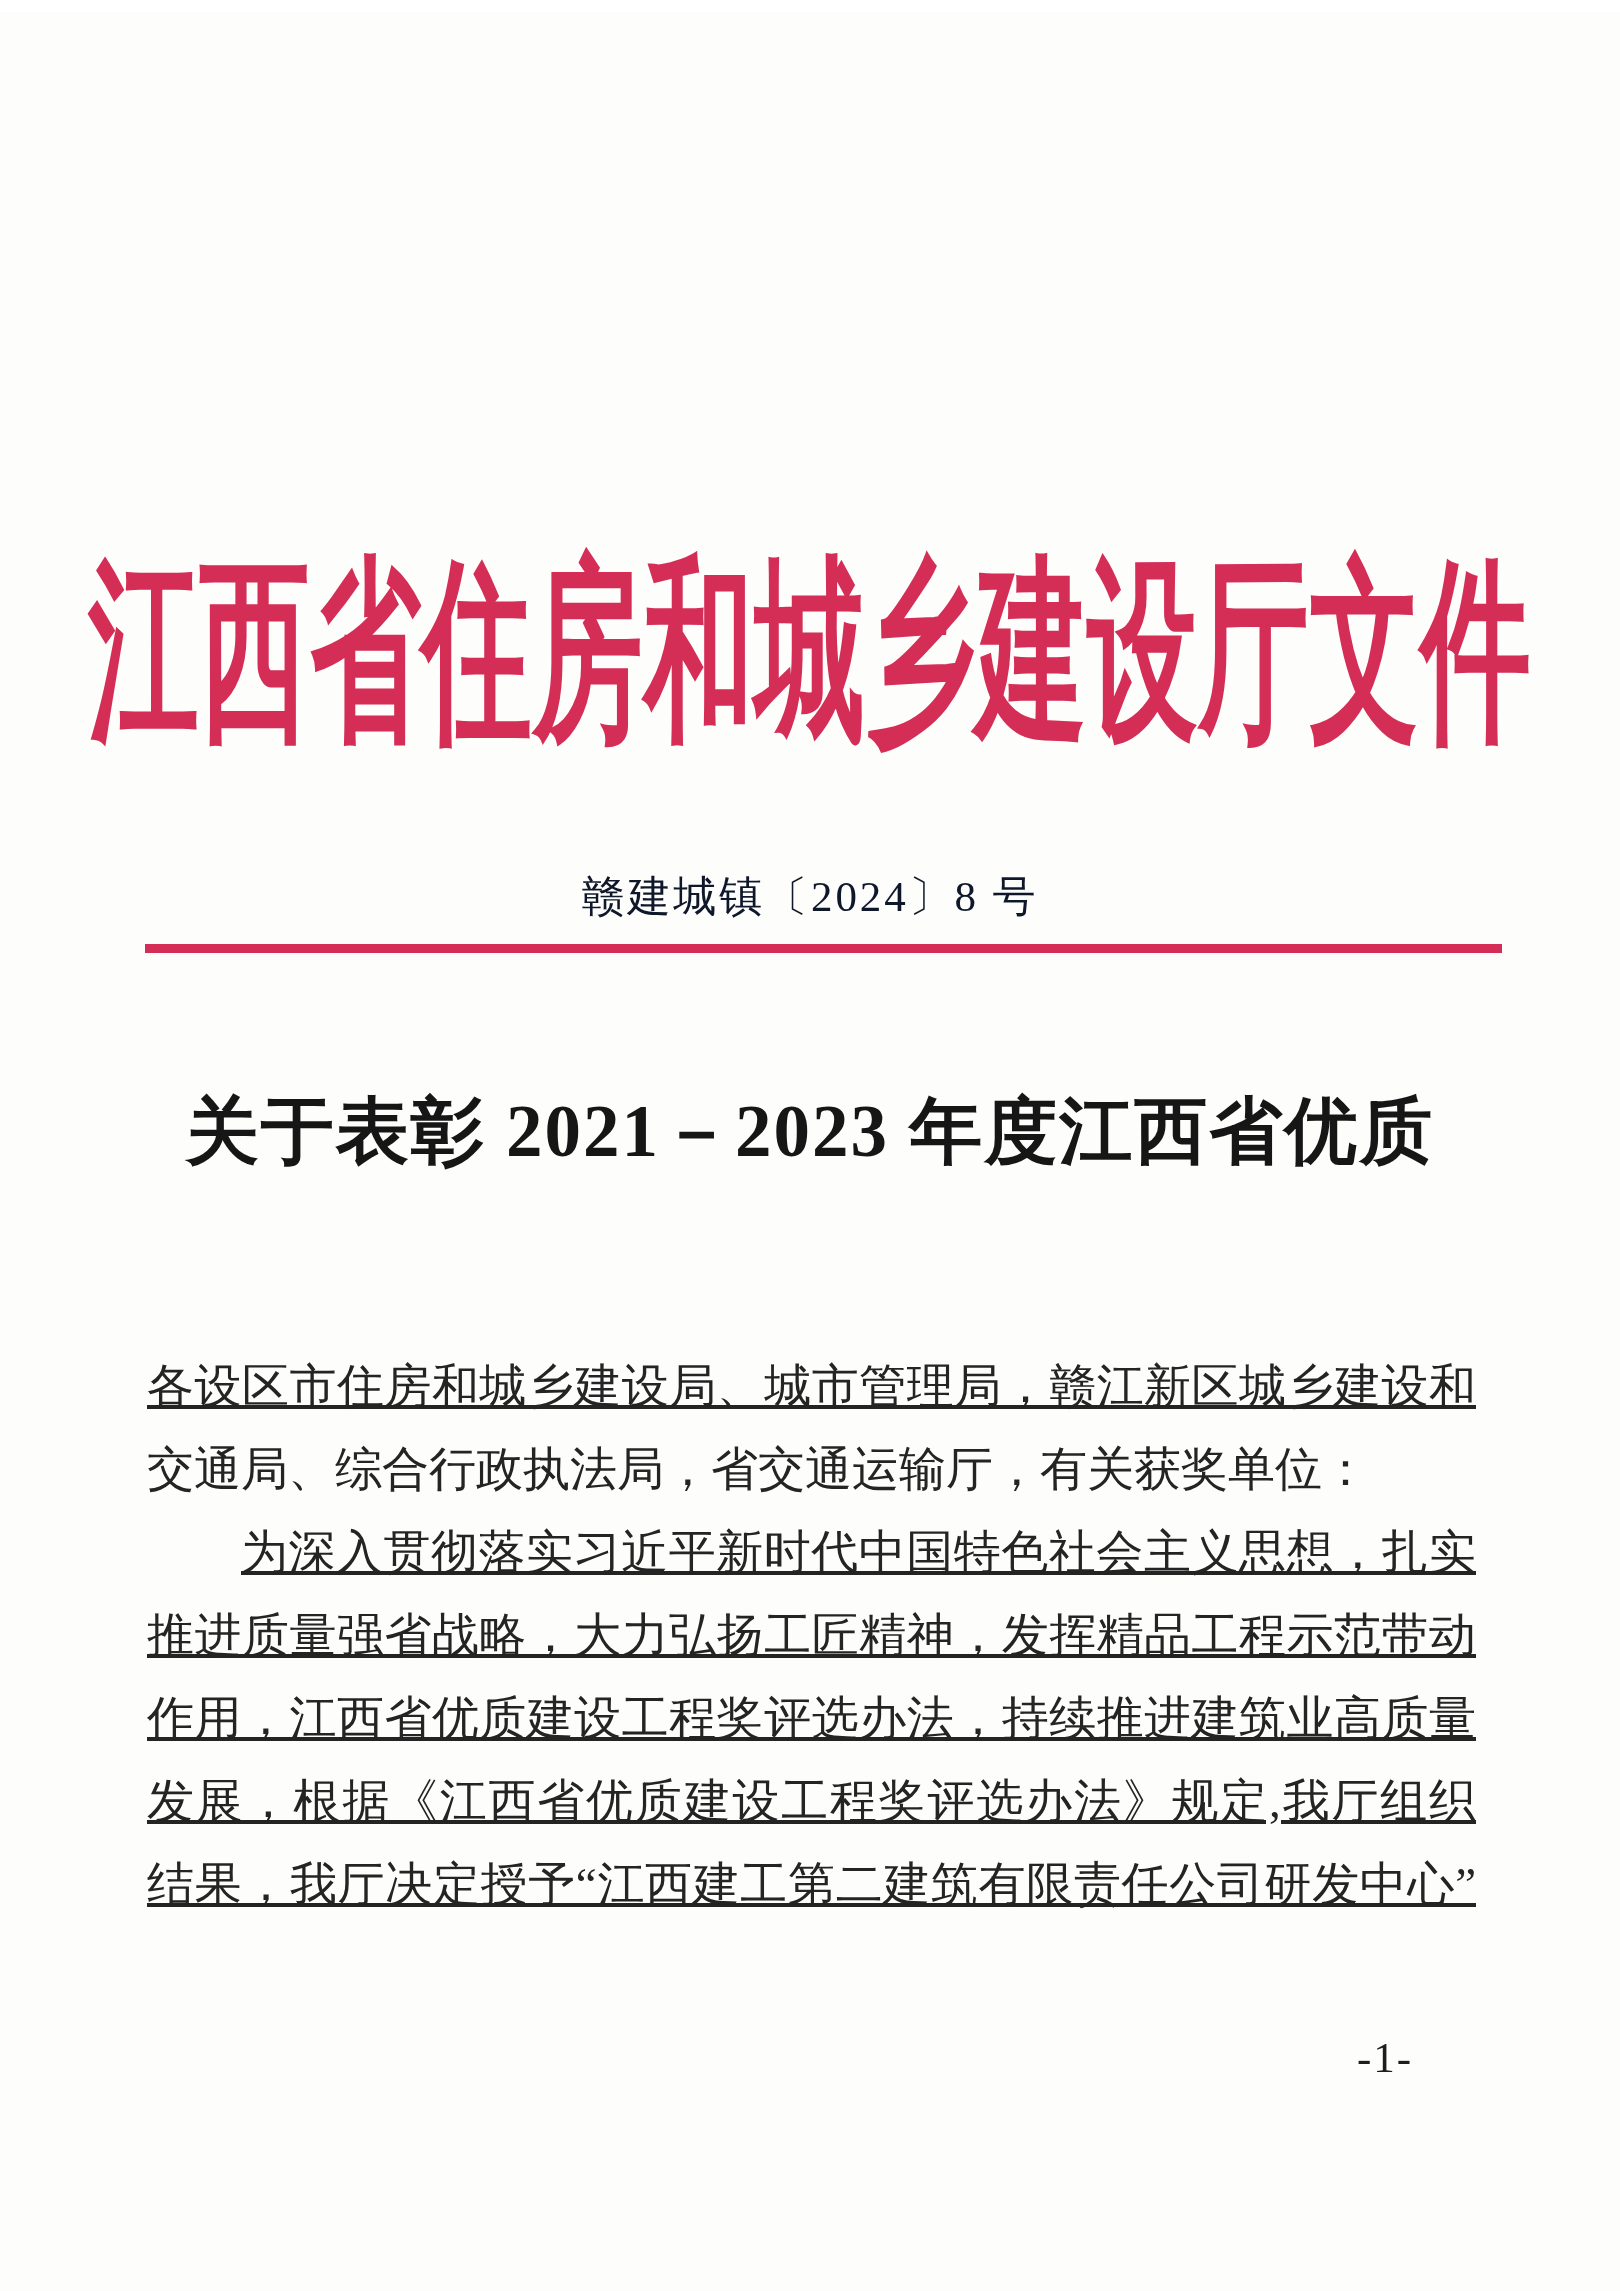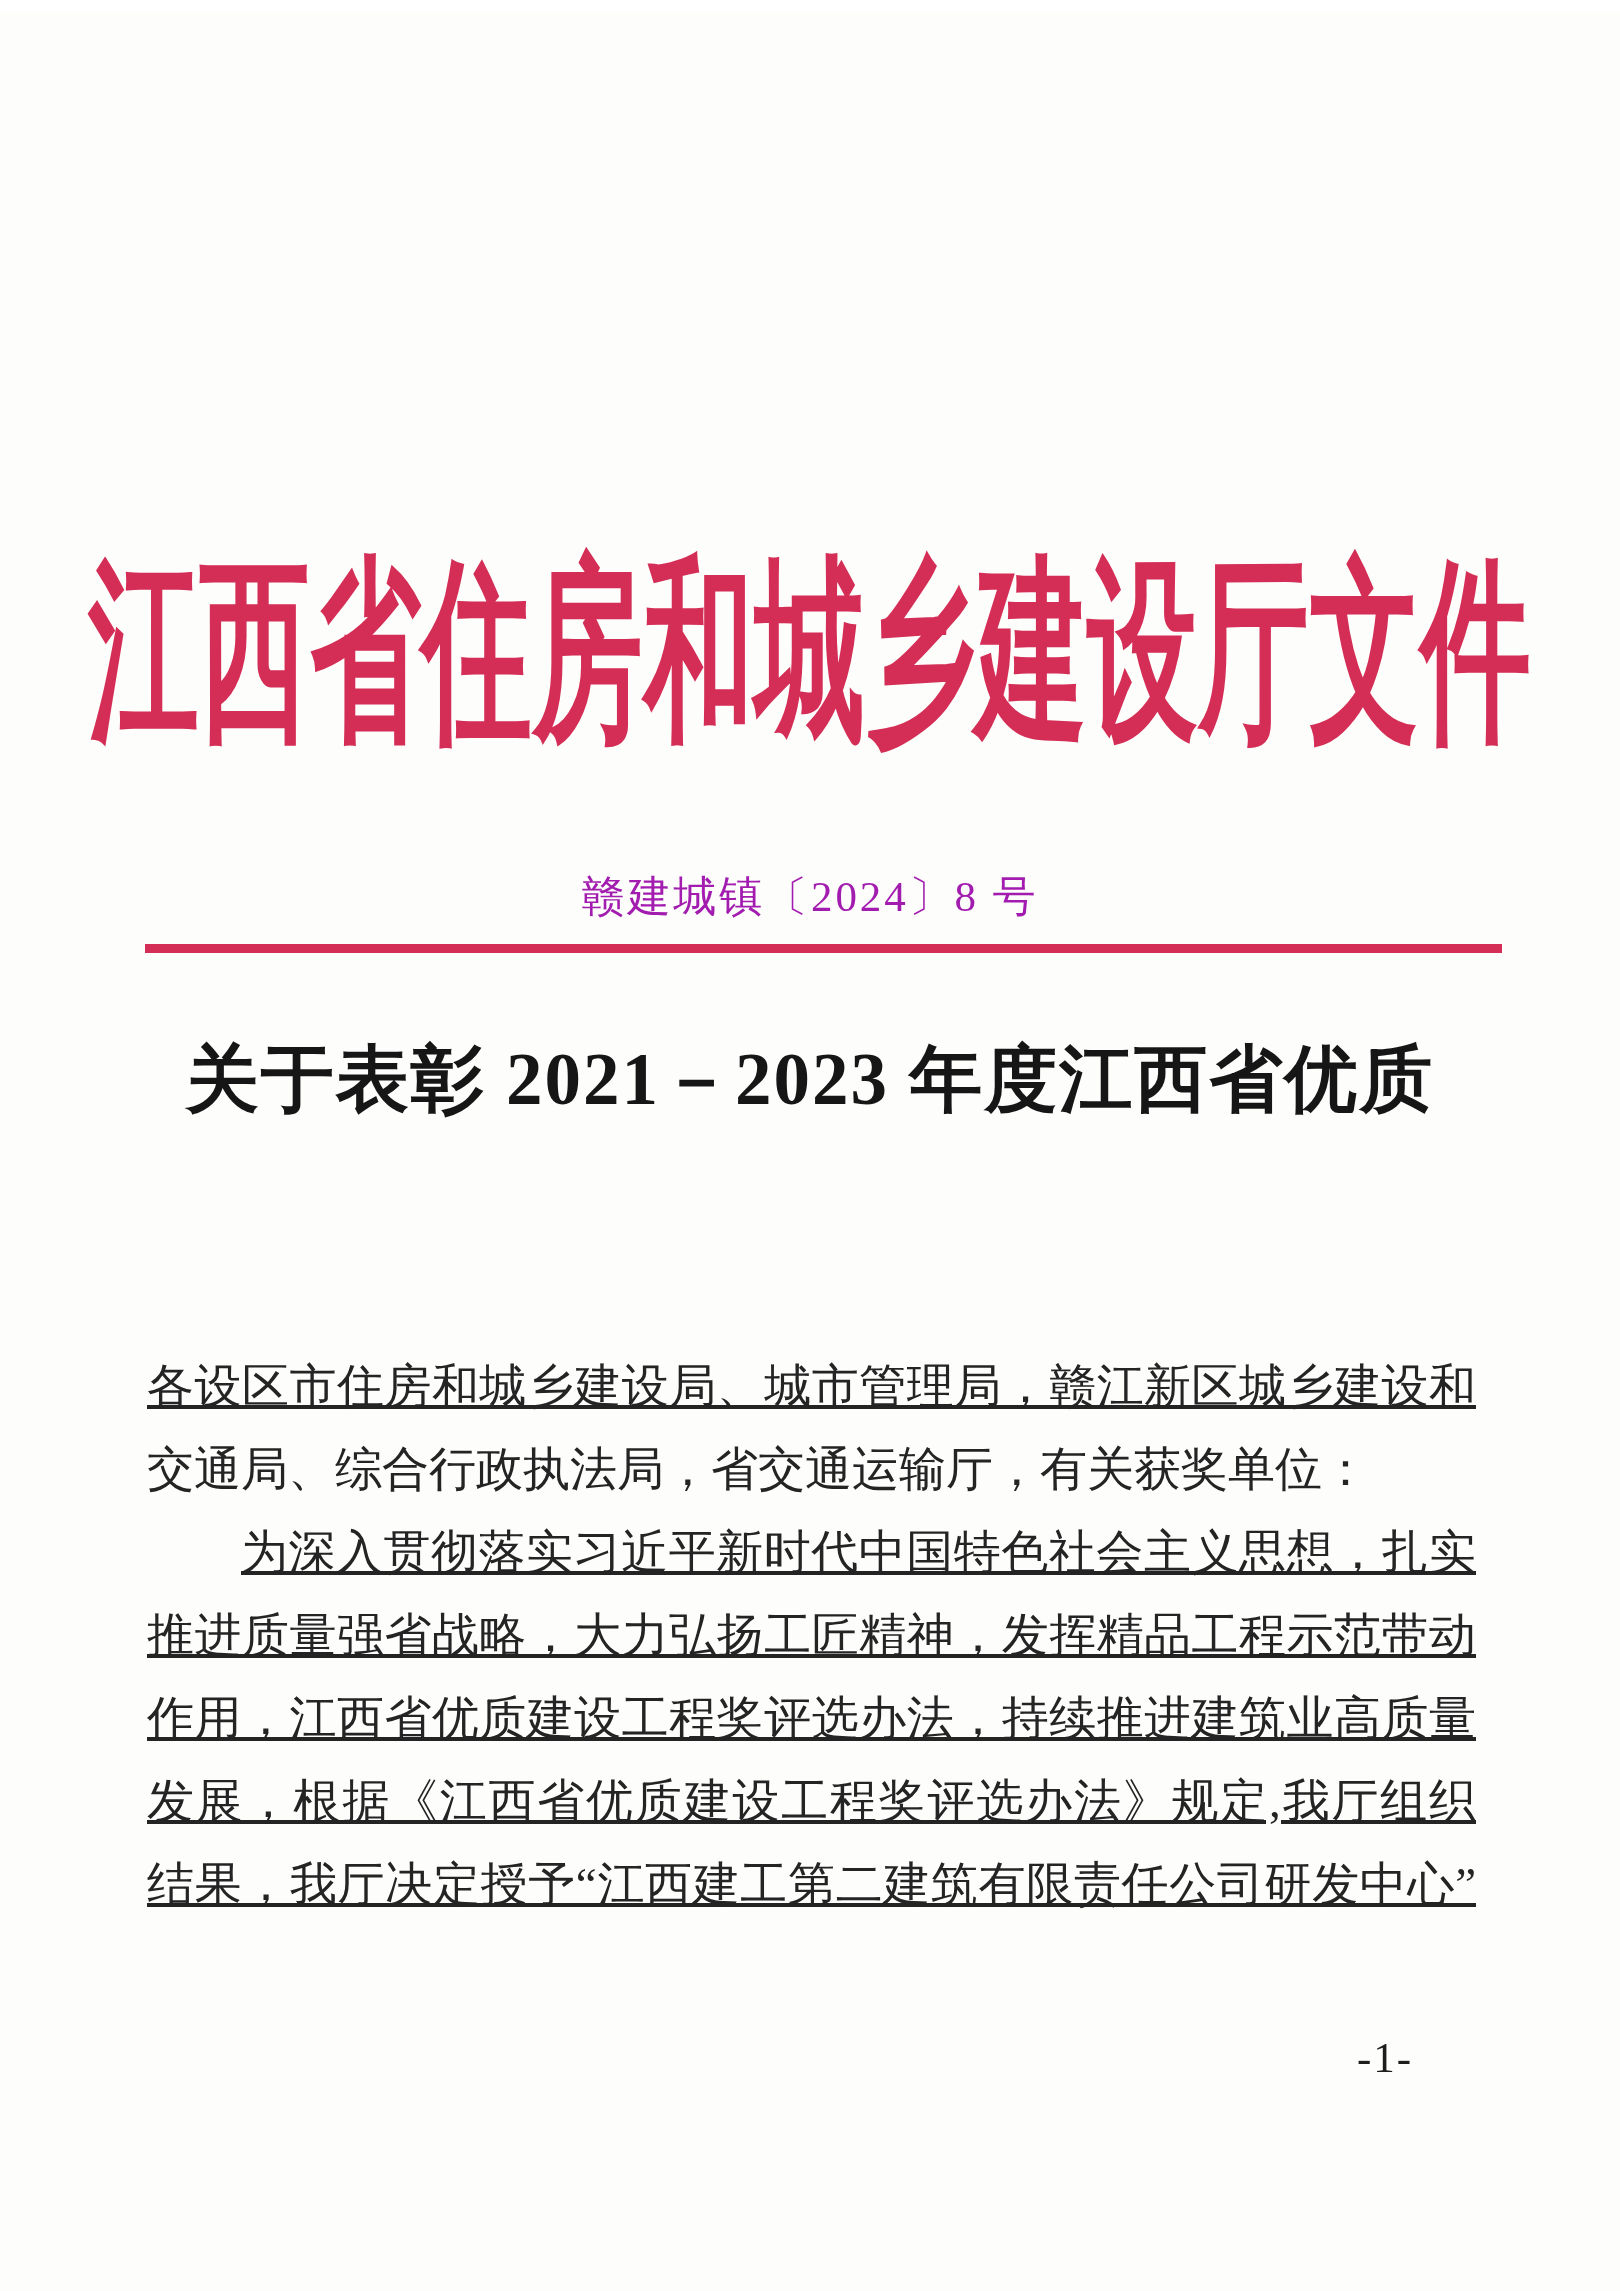--- a/index.html
+++ b/index.html
@@ -40,35 +40,35 @@
   
   .doc-number {
     position: absolute;
     top: 857px;
     left: 0;
     width: 100%;
     text-align: center;
     font-size: 43px;
     line-height: 55px;
     letter-spacing: 2.9px;
-    color: #a21caf;
+    color: #0f172a;
   }
   
   .red-line {
     position: absolute;
     top: 932px;
     left: 145px;
     width: 1357px;
     height: 8.8px;
     background: var(--red);
   }
   
   .doc-title {
     position: absolute;
-    top: 1020px;
+    top: 1072px;
     left: 0;
     width: 100%;
     text-align: center;
     font-weight: bold;
     font-size: 73px;
     line-height: 96px;
     letter-spacing: 2px;
     color: #161616;
   }
   

